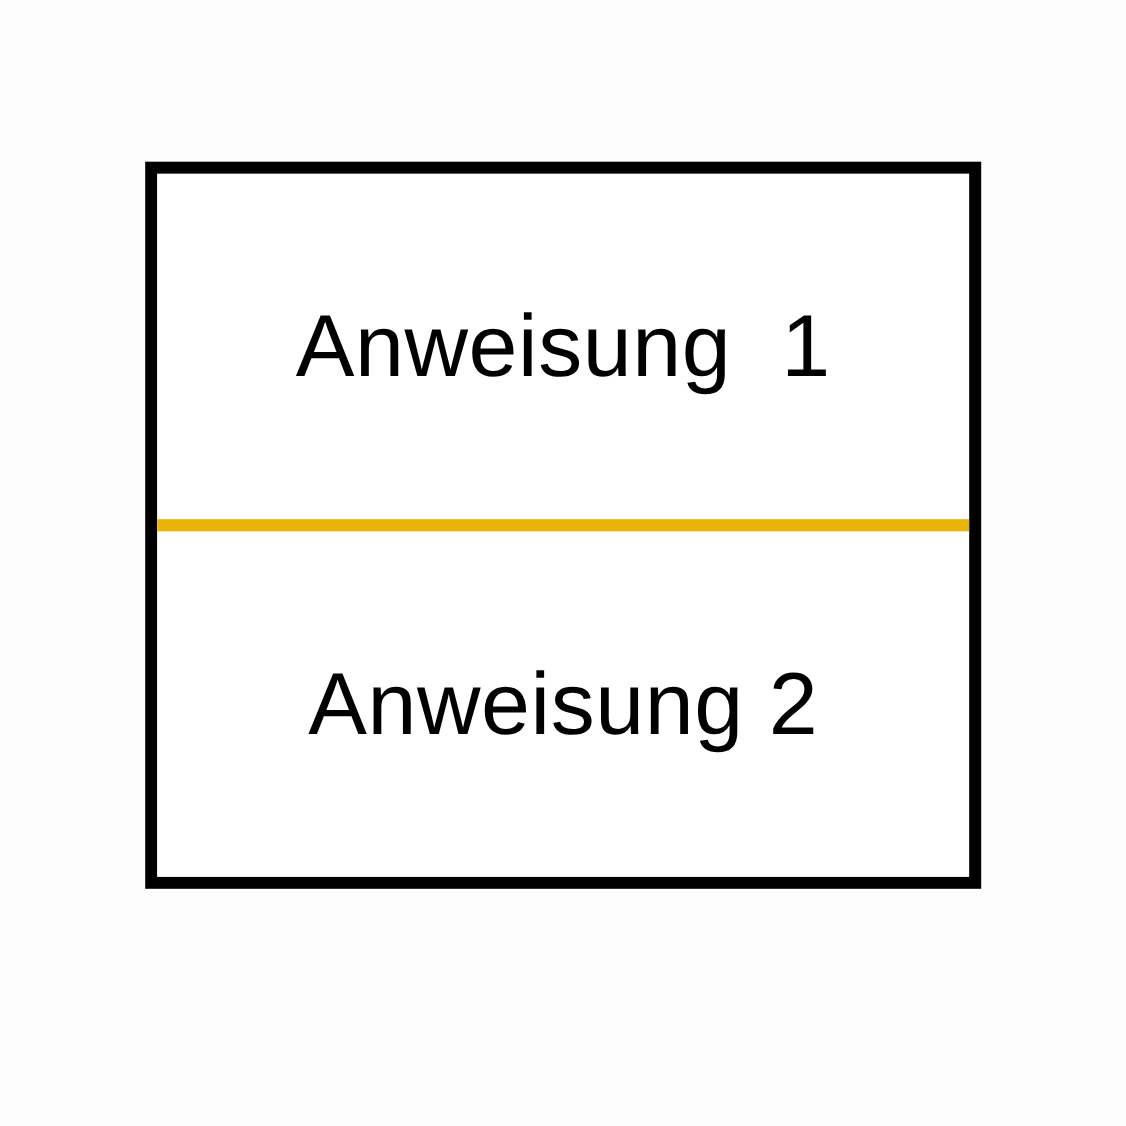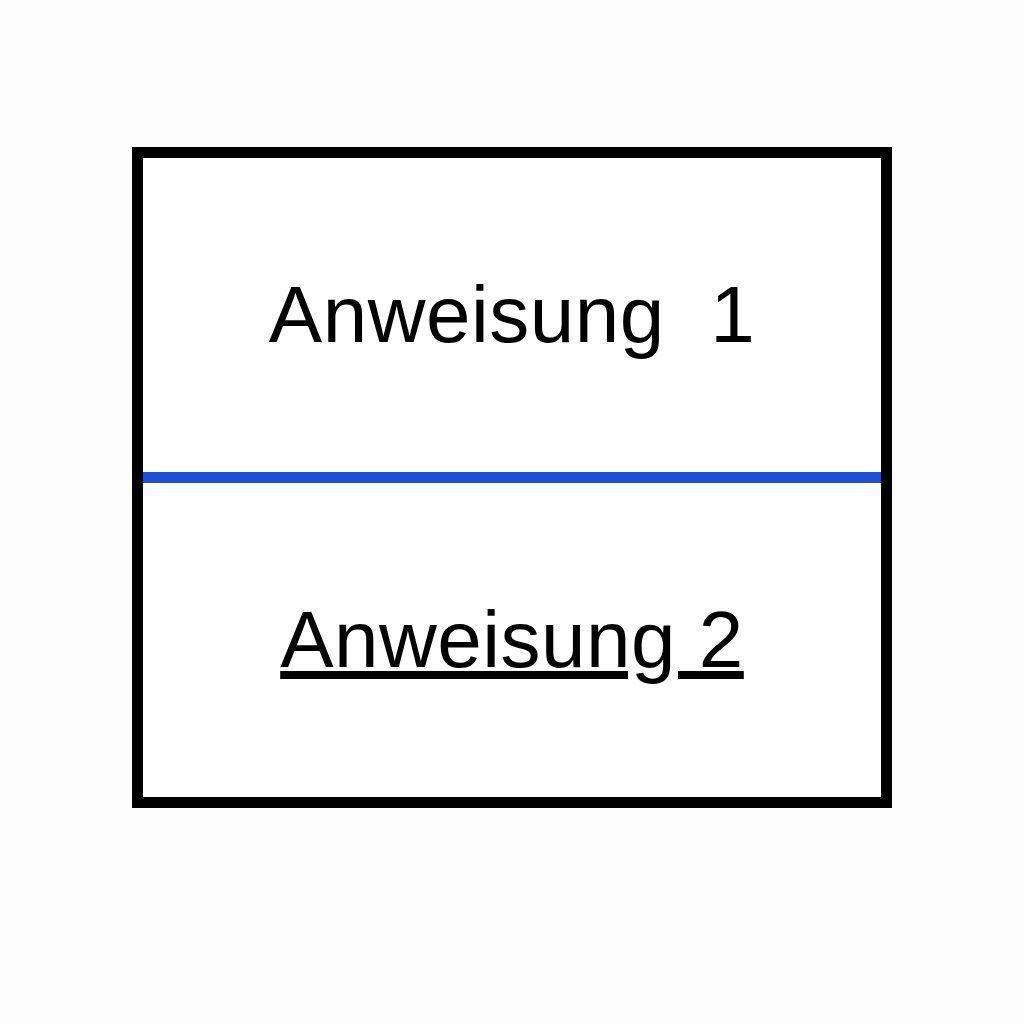--- a/index.html
+++ b/index.html
@@ -40,22 +40,21 @@
     flex: 1 1 0;
     display: flex;
     align-items: center;
     justify-content: center;
     background: #ffffff;
     position: relative;
   }
 
   
   .cell + .cell {
-    border-top: 11px solid #1d4ed8;
-    text-decoration: underline;
+    border-top: 11px solid #eab308;
   }
 
   .cell-label {
     font-family: "Liberation Sans", sans-serif;
     font-size: 80px;
     font-weight: 400;
     line-height: 1;
     color: #000000;
     letter-spacing: 0.5px;
     white-space: pre;

